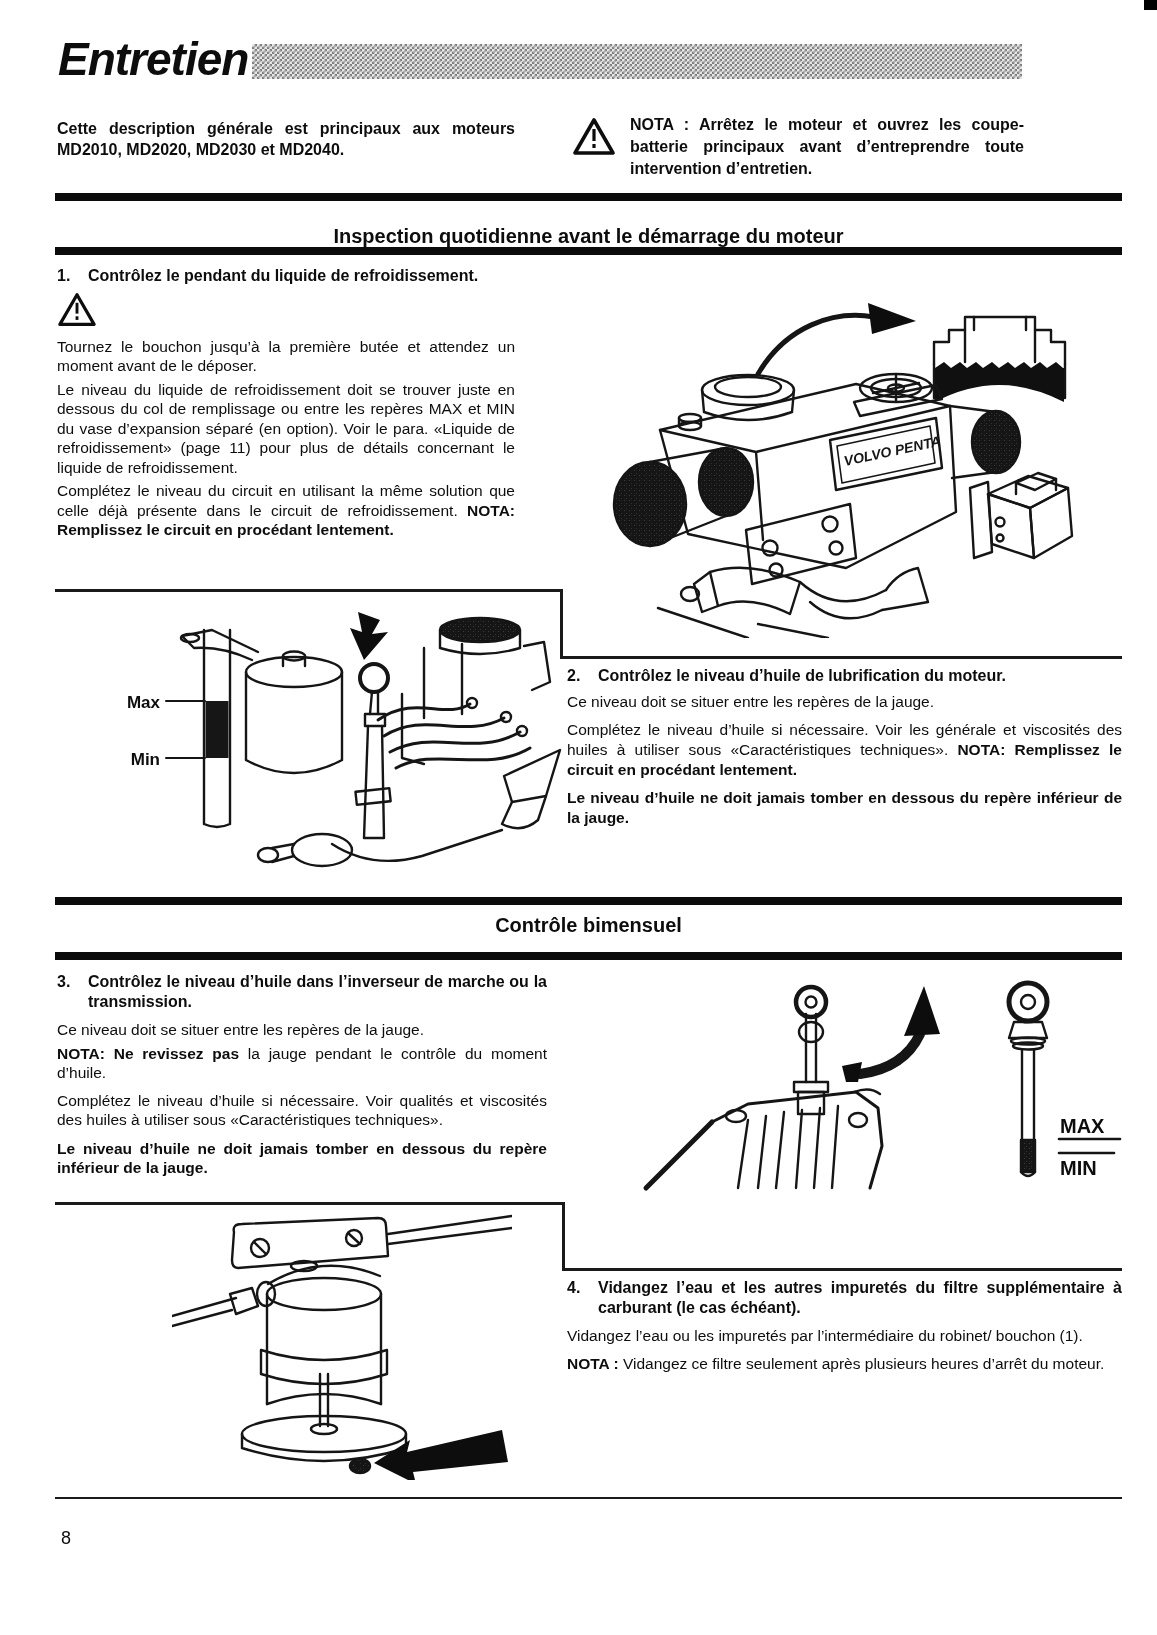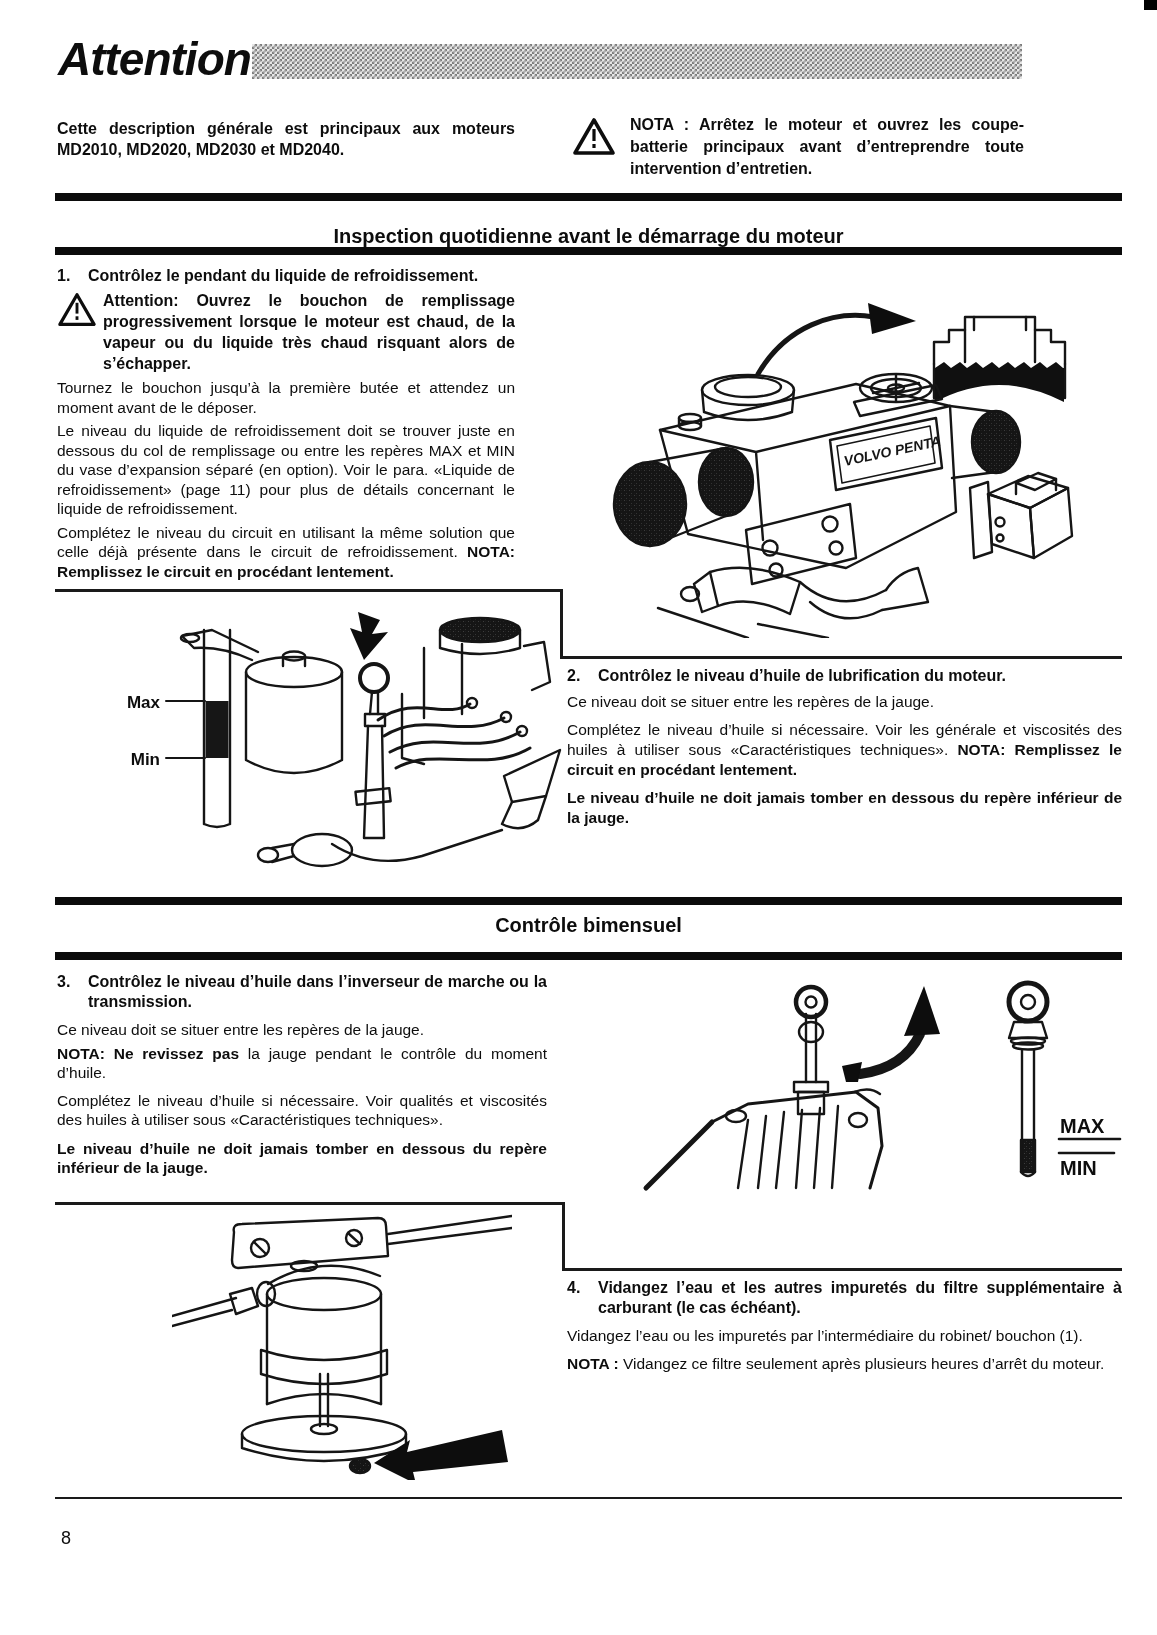--- a/index.html
+++ b/index.html
@@ -28,21 +28,21 @@
   .fig path,.fig line,.fig ellipse,.fig circle,.fig polygon,.fig rect,.fig polyline{vector-effect:none;}
   .pnum{font-size:18px;}
 </style>
 </head>
 <body>
 
 <div class="page">
 
   <div class="abs" style="right:0;top:0;width:13px;height:10px;background:#000;"></div>
 
-  <div class="abs title" style="left:58px;top:32px;">Attention</div>
+  <div class="abs title" style="left:58px;top:32px;">Entretien</div>
   <div class="abs hatch" style="left:252px;top:44px;width:770px;height:35px;"></div>
 
   <div class="abs b" style="left:57px;top:118px;width:458px;font-size:16px;line-height:21px;text-align:justify;">Cette description générale est principaux aux moteurs MD2010, MD2020, MD2030 et MD2040.</div>
 
   <div class="abs nota-head" style="left:572px;top:114px;width:452px;">
     <span class="wicon">
       <svg width="44" height="40" viewBox="0 0 44 40">
         <path d="M22 3 L41 36 L3 36 Z" fill="none" stroke="#0d0d0d" stroke-width="3.6" stroke-linejoin="round"></path>
         <rect x="20.4" y="12" width="3.2" height="12" fill="#0d0d0d"></rect>
         <rect x="20.4" y="27" width="3.2" height="4" fill="#0d0d0d"></rect>
@@ -61,21 +61,20 @@
       <span>Contrôlez le pendant du liquide de refroidissement.</span>
     </div>
     <div class="warnrow">
       <span class="wicon">
         <svg width="40" height="36" viewBox="0 0 44 40">
           <path d="M22 3 L41 36 L3 36 Z" fill="none" stroke="#0d0d0d" stroke-width="3.6" stroke-linejoin="round"></path>
           <rect x="20.4" y="12" width="3.2" height="12" fill="#0d0d0d"></rect>
           <rect x="20.4" y="27" width="3.2" height="4" fill="#0d0d0d"></rect>
         </svg>
       </span>
-      <span class="b" style="font-size:16px;line-height:21px;">Attention: Ouvrez le bouchon de remplissage progressivement lorsque le moteur est chaud, de la vapeur ou du liquide très chaud risquant alors de s’échapper.</span>
     </div>
     <p>Tournez le bouchon jusqu’à la première butée et attendez un moment avant de le déposer.</p>
     <p>Le niveau du liquide de refroidissement doit se trouver juste en dessous du col de remplissage ou entre les repères MAX et MIN du vase d’expansion séparé (en option). Voir le para. «Liquide de refroidissement» (page 11) pour plus de détails concernant le liquide de refroidissement.</p>
     <p><span>Complétez le niveau du circuit en utilisant la même solution que celle déjà présente dans le circuit de refroidissement.</span>
        <span class="b">NOTA: Remplissez le circuit en procédant lentement.</span></p>
   </div>
 
   <div class="abs fig" style="left:598px;top:272px;width:527px;height:366px;">
     <svg width="527" height="366" viewBox="0 0 527 366" fill="none" stroke="#151515" stroke-width="2.4" stroke-linejoin="round" stroke-linecap="round">
       <defs>

